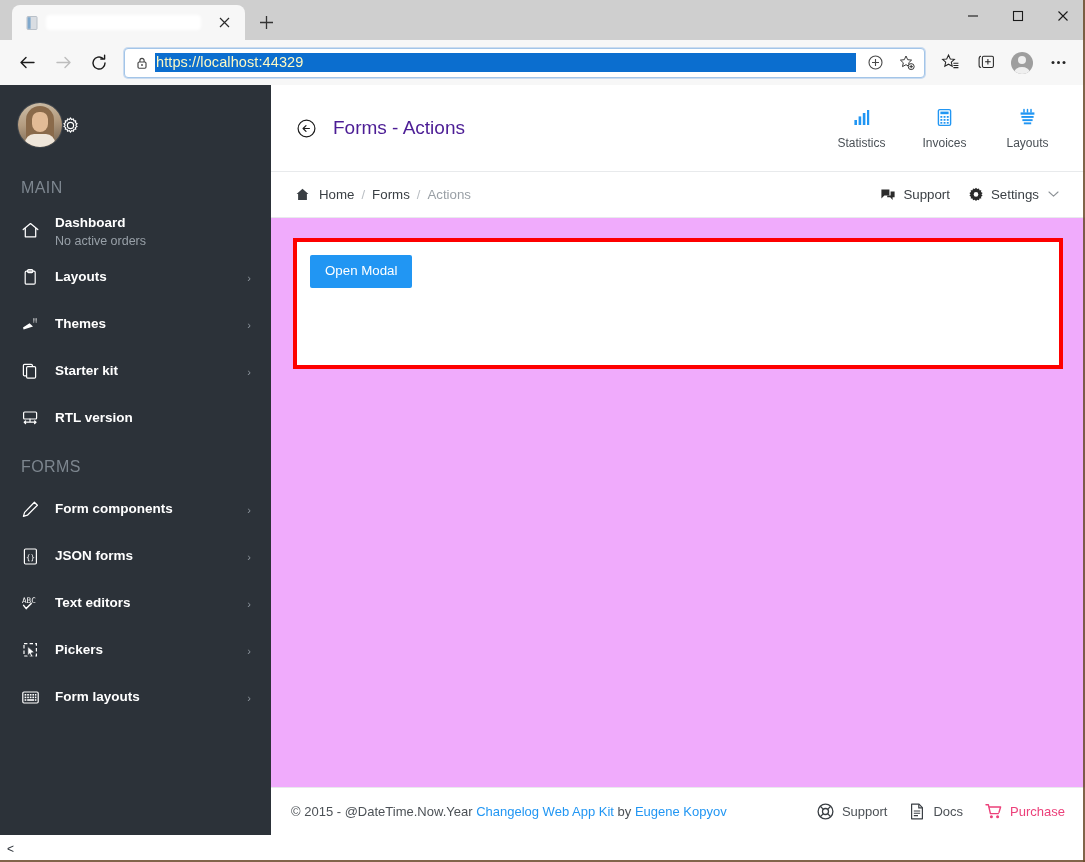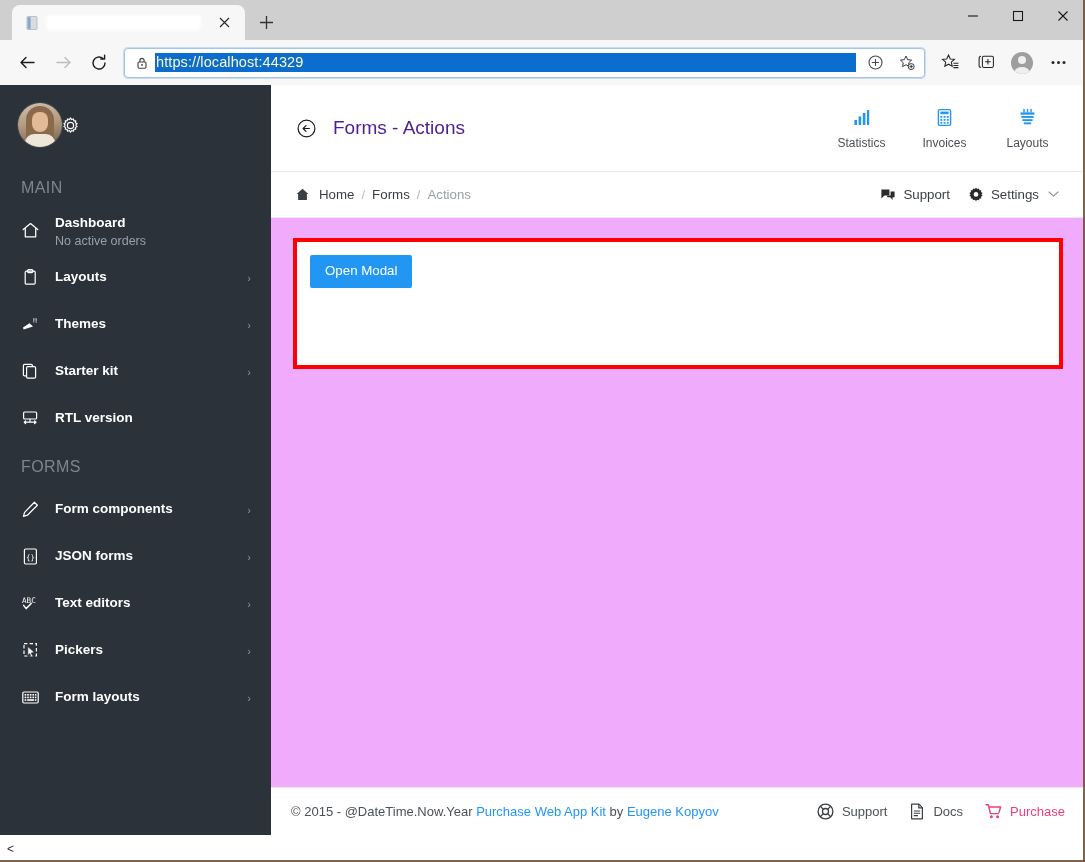--- a/index.html
+++ b/index.html
@@ -618,21 +618,21 @@
       </div>
 
       <div class="main-area">
         <div class="hl-box">
           <button class="btn-primary">Open Modal</button>
         </div>
       </div>
 
       <footer class="footer">
         <div class="foot-left">
-          <span>© 2015 - @DateTime.Now.Year </span><a>Purchase Web App Kit</a><span> by </span><a>Eugene Kopyov</a>
+          <span>© 2015 - @DateTime.Now.Year </span><a>Changelog Web App Kit</a><span> by </span><a>Eugene Kopyov</a>
         </div>
         <div class="foot-right">
           <a class="foot-link">
             <span class="ico">
               <svg width="17" height="17" viewBox="0 0 17 17">
                   <circle cx="8.5" cy="8.5" r="7.4" fill="none" stroke="#3a3f44" stroke-width="1.3"></circle>
                   <circle cx="8.5" cy="8.5" r="3" fill="none" stroke="#3a3f44" stroke-width="1.3"></circle>
                   <path d="M3.3 3.3 L6.4 6.4 M13.7 3.3 L10.6 6.4 M3.3 13.7 L6.4 10.6 M13.7 13.7 L10.6 10.6" stroke="#3a3f44" stroke-width="1.3"></path>
                 </svg>
             </span>

